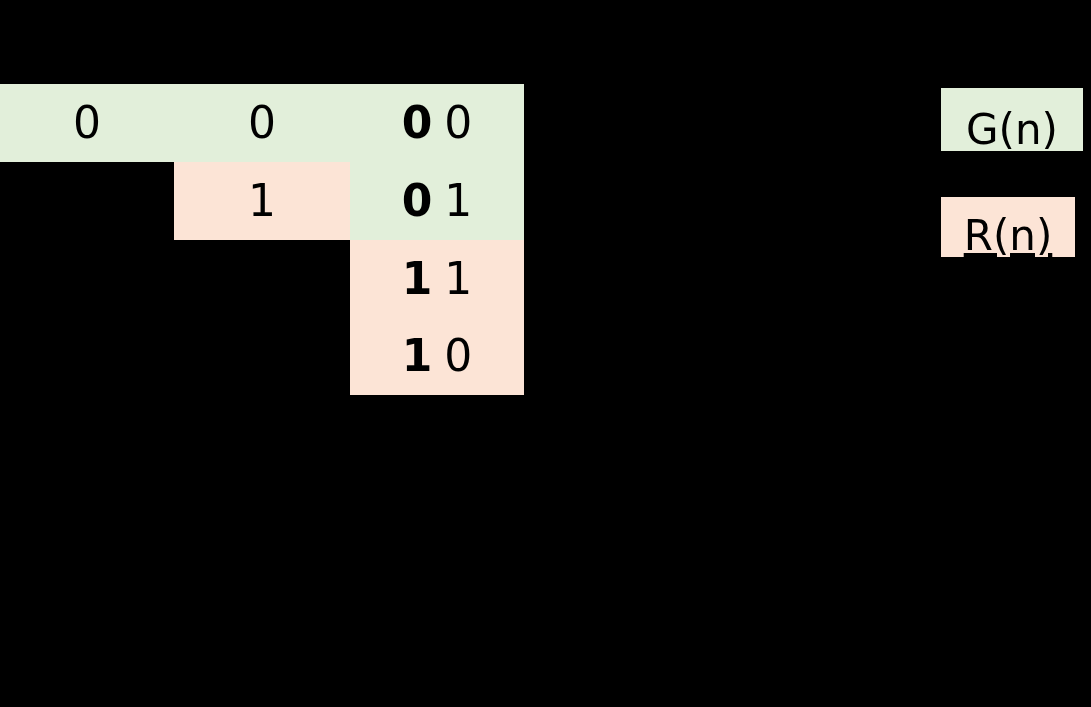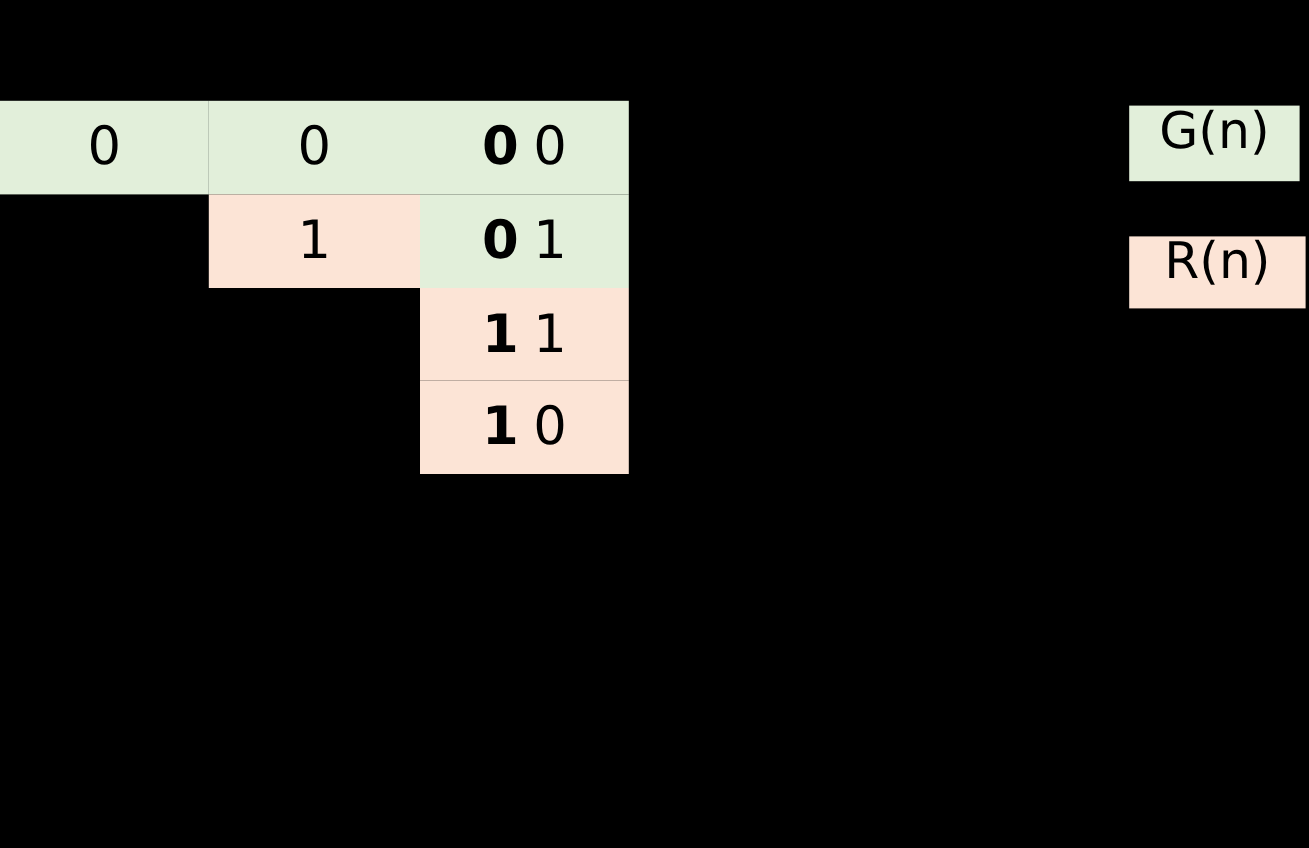--- a/index.html
+++ b/index.html
@@ -28,21 +28,21 @@
     line-height: 1;
     color: var(--text);
   }
   .g { background: var(--g); }
   .r { background: var(--r); }
   .bold { font-weight: bold; }
   .suffix { margin-left: 12px; }
   .legend-box {
     position: absolute;
     display: flex;
-    align-items: flex-start;
+    align-items: flex-end;
     justify-content: center;
     font-size: 42px;
     line-height: 1;
     color: var(--text);
   }
 </style>
 </head>
 <body>
 
 <div class="stage">
@@ -76,17 +76,17 @@
 
   <div class="cell r" style="left:350px; top:317px; width:174px; height:78px;">
     <span class="bold">1</span>
     <span class="suffix">0</span>
   </div>
 
   <div class="legend-box g" style="left:941px; top:88px; width:142px; height:63px;">
     <span>G(n)</span>
   </div>
 
-  <div class="legend-box r" style="left:941px; top:197px; width:147px; height:60px;">
+  <div class="legend-box r" style="left:941px; top:197px; width:134px; height:60px;text-decoration:underline;">
     <span>R(n)</span>
   </div>
 
 </div>
 
 </body></html>

